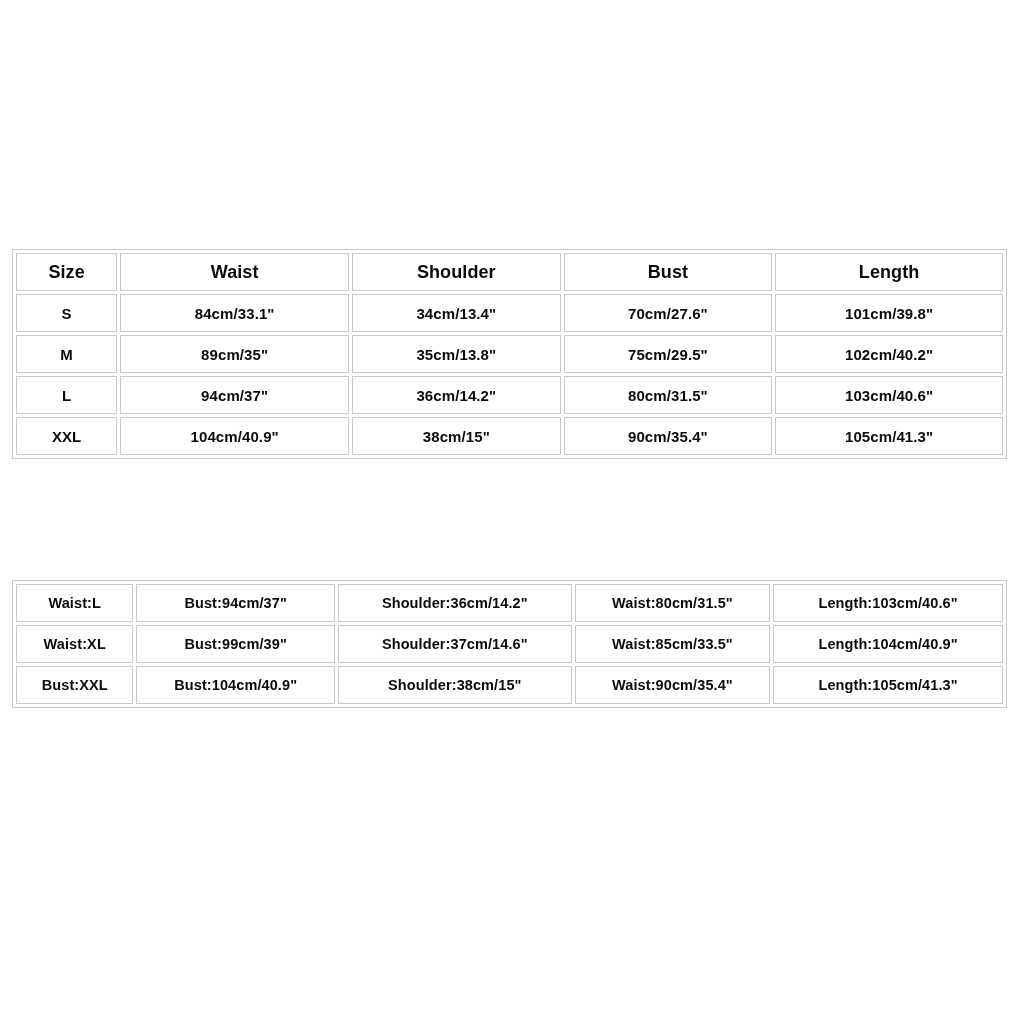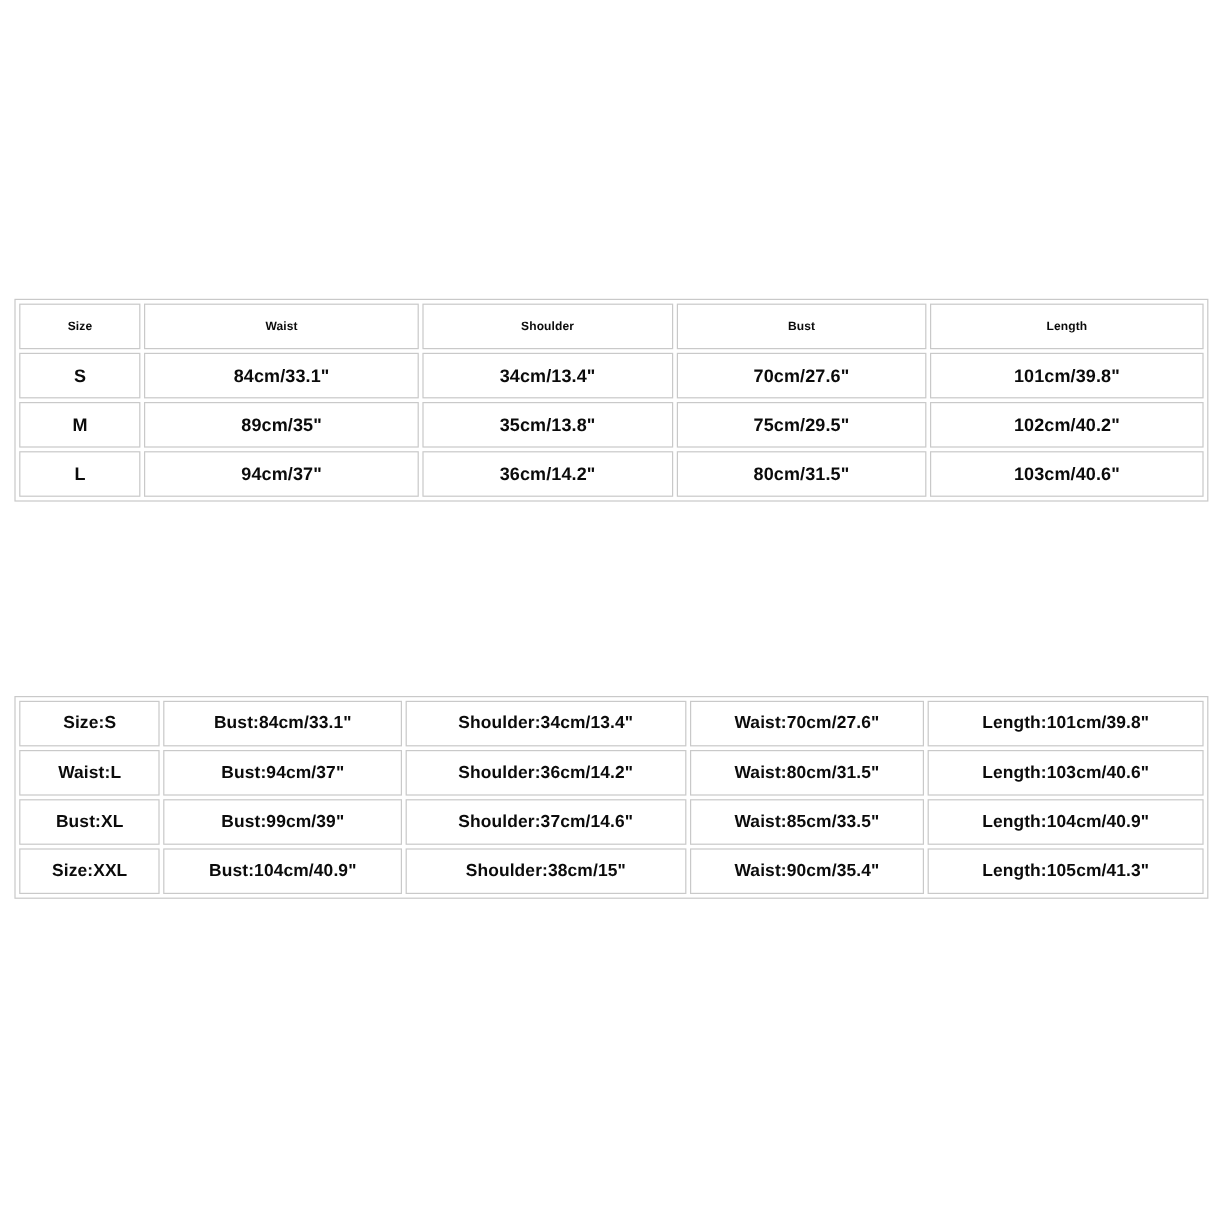--- a/index.html
+++ b/index.html
@@ -46,21 +46,21 @@
     font-size: 15px;
     letter-spacing: 0.1px;
   }
   #table-one .col-size     { width: 100px; }
   #table-one .col-bust     { width: 226px; }
   #table-one .col-shoulder { width: 206px; }
   #table-one .col-waist    { width: 206px; }
   #table-one .col-length   { width: 225px; }
 
   #table-one .header-row td {
-    font-size: 10px;
+    font-size: 18px;
   }
 
   
   #table-two {
     left: 12px;
     top: 580px;
     width: 995px;
   }
   #table-two td {
     height: 34px;
@@ -106,54 +106,54 @@
       <td>75cm/29.5"</td>
       <td>102cm/40.2"</td>
     </tr>
     <tr>
       <td>L</td>
       <td>94cm/37"</td>
       <td>36cm/14.2"</td>
       <td>80cm/31.5"</td>
       <td>103cm/40.6"</td>
     </tr>
+    <tr>
+      <td>XXL</td>
+      <td>104cm/40.9"</td>
+      <td>38cm/15"</td>
+      <td>90cm/35.4"</td>
+      <td>105cm/41.3"</td>
+    </tr>
   </tbody>
 </table>
 
 <table id="table-two" class="size-table">
   <colgroup>
     <col class="col-size">
       <col class="col-bust">
       <col class="col-shoulder">
       <col class="col-waist">
       <col class="col-length">
   </colgroup>
   <tbody>
     <tr>
-      <td>Size:S</td>
-      <td>Bust:84cm/33.1"</td>
-      <td>Shoulder:34cm/13.4"</td>
-      <td>Waist:70cm/27.6"</td>
-      <td>Length:101cm/39.8"</td>
-    </tr>
-    <tr>
       <td>Waist:L</td>
       <td>Bust:94cm/37"</td>
       <td>Shoulder:36cm/14.2"</td>
       <td>Waist:80cm/31.5"</td>
       <td>Length:103cm/40.6"</td>
     </tr>
     <tr>
-      <td>Bust:XL</td>
+      <td>Waist:XL</td>
       <td>Bust:99cm/39"</td>
       <td>Shoulder:37cm/14.6"</td>
       <td>Waist:85cm/33.5"</td>
       <td>Length:104cm/40.9"</td>
     </tr>
     <tr>
-      <td>Size:XXL</td>
+      <td>Bust:XXL</td>
       <td>Bust:104cm/40.9"</td>
       <td>Shoulder:38cm/15"</td>
       <td>Waist:90cm/35.4"</td>
       <td>Length:105cm/41.3"</td>
     </tr>
   </tbody>
 </table>
 
 </body></html>

